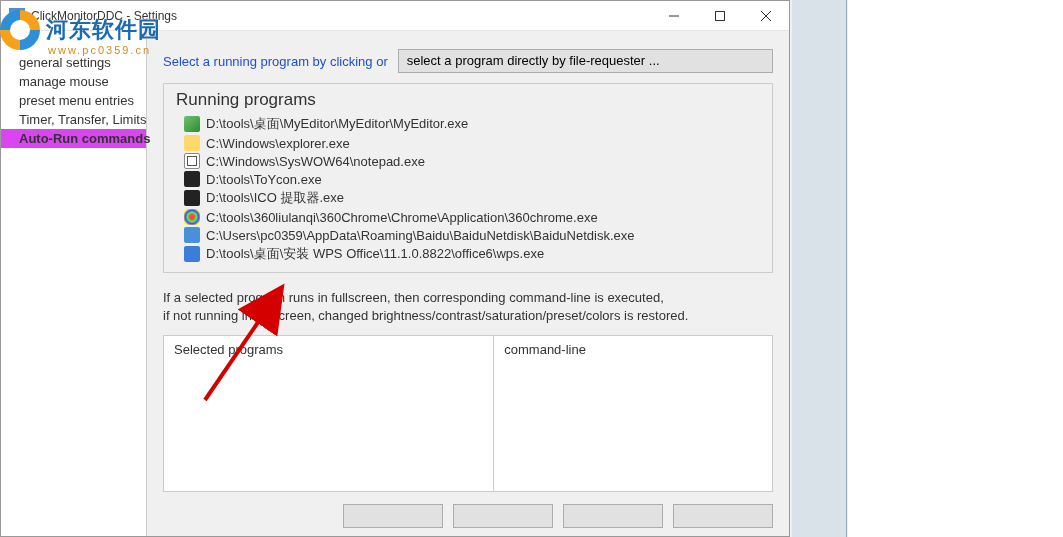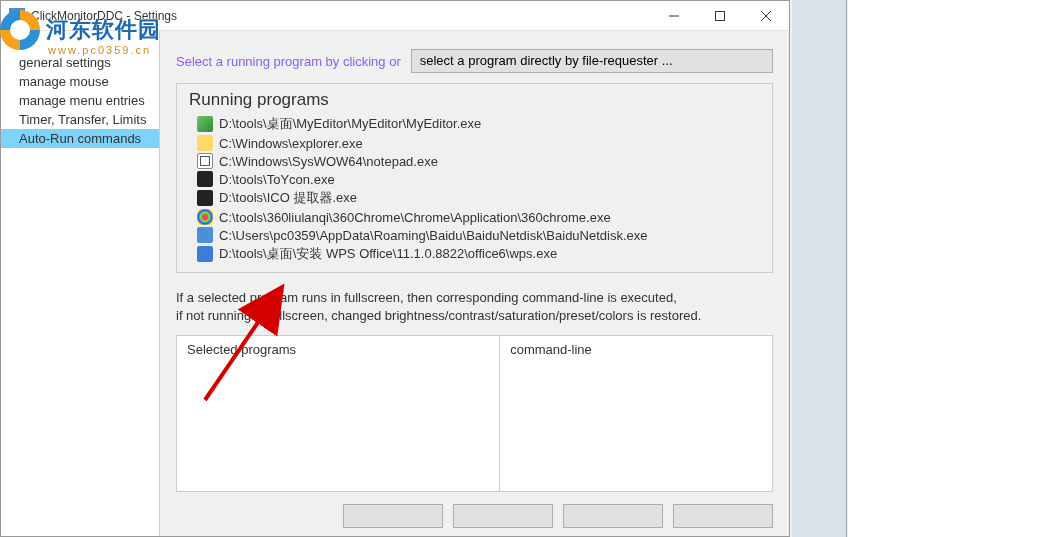--- a/index.html
+++ b/index.html
@@ -39,50 +39,51 @@
     .titlebar .ctrl svg { width: 10px; height: 10px; }
     
     .window-body {
       flex: 1;
       display: flex;
       background: #f0f0f0;
       overflow: hidden;
     }
     
     .sidebar {
-      width: 159px;
+      width: 146px;
       background: #fff;
       border-right: 1px solid #ccc;
       padding-top: 22px;
     }
     .sidebar-item {
       padding: 2px 10px 2px 18px;
       color: #333;
       cursor: pointer;
       white-space: nowrap;
     }
     .sidebar-item.active {
-      background: #7dd3fc;
+      background: #d946ef;
+      font-weight: bold;
     }
     
     .main {
       flex: 1;
       padding: 18px 16px 8px 16px;
       display: flex;
       flex-direction: column;
       position: relative;
     }
     
     .toprow {
       display: flex;
       align-items: center;
       gap: 10px;
       margin-bottom: 10px;
     }
-    .toprow .lbl { color: #8b5cf6; }
+    .toprow .lbl { color: #1d4ed8; }
     .toprow .btn {
       flex: 1;
       height: 24px;
       border: 1px solid #adadad;
       background: #e1e1e1;
       text-align: left;
       padding: 0 8px;
       cursor: pointer;
       line-height: 20px;
     }
@@ -250,21 +251,21 @@
             <line x1="10" y1="0" x2="0" y2="10" stroke="#333" stroke-width="1"></line>
           </svg>
       </div>
     </div>
   </div>
 
   <div class="window-body">
     <div class="sidebar">
       <div class="sidebar-item">general settings</div>
       <div class="sidebar-item">manage mouse</div>
-      <div class="sidebar-item">manage menu entries</div>
+      <div class="sidebar-item">preset menu entries</div>
       <div class="sidebar-item">Timer, Transfer, Limits</div>
       <div class="sidebar-item active">Auto-Run commands</div>
     </div>
 
     <div class="main">
       <div class="toprow">
         <span class="lbl">Select a running program by clicking or</span>
         <button class="btn">select a program directly by file-requester ...</button>
       </div>
 

